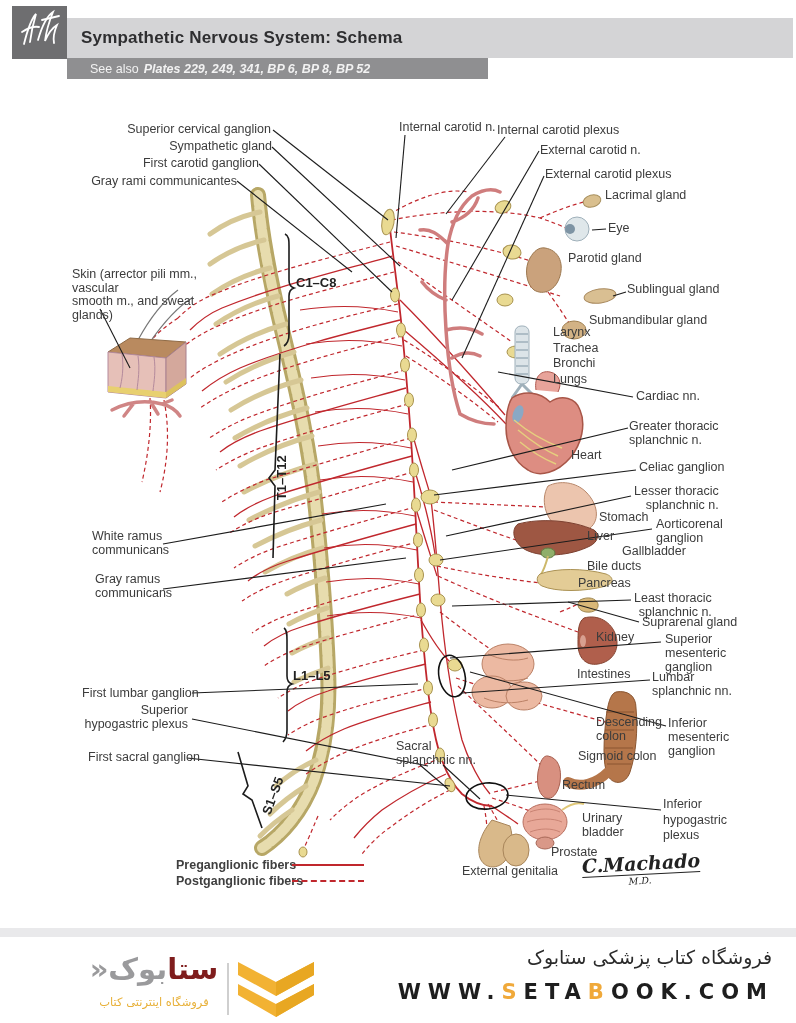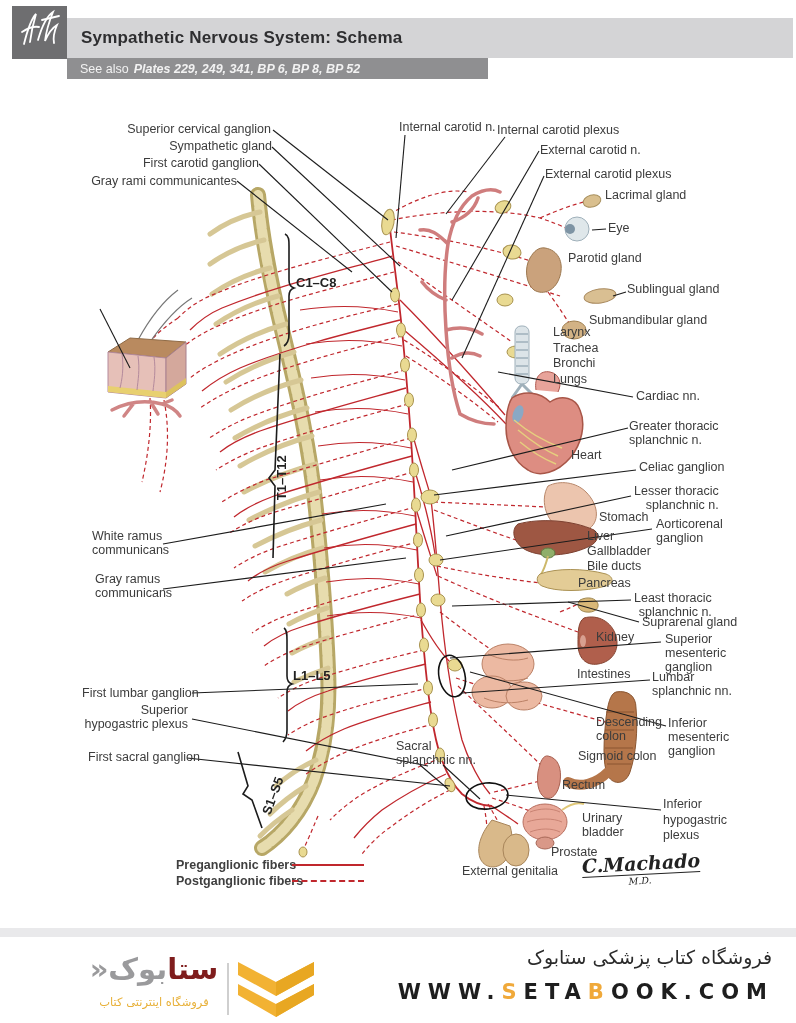--- a/index.html
+++ b/index.html
@@ -5,21 +5,21 @@
   html,body{margin:0;padding:0;background:#fff;}
   .page{position:relative;width:796px;height:1023px;background:#ffffff;overflow:hidden;
         font-family:"Liberation Sans",sans-serif;color:#3a3a3a;}
   
   .netter-box{position:absolute;left:12px;top:6px;width:55px;height:53px;background:#6e6e70;}
   .title-bar{position:absolute;left:67px;top:18px;width:726px;height:40px;background:#d4d4d6;
              display:flex;align-items:center;}
   .title-bar .t{font-size:17px;font-weight:bold;color:#2e2e30;margin-left:14px;letter-spacing:.2px;}
   .see-also{position:absolute;left:67px;top:58px;width:421px;height:21px;background:#8f8f91;
             color:#f2f2f2;font-size:12.5px;display:flex;align-items:center;}
-  .see-also .p{margin-left:13px;}
+  .see-also .p{margin-left:23px;}
   .see-also .r{font-weight:bold;margin-left:5px;font-style:italic;}
   
   .art{position:absolute;left:0;top:0;}
   .lb{position:absolute;font-size:12.5px;line-height:13.5px;color:#3c3c3c;white-space:pre-line;z-index:3;}
   .ra{text-align:right;}
   .ctr{text-align:right;}
   .lh14{line-height:14px;}
   .lh15{line-height:15.5px;}
   .seg{font-weight:bold;font-size:13px;color:#222;}
   .rot90{transform:rotate(-90deg);transform-origin:center;text-align:center;}
@@ -331,20 +331,23 @@
       <line x1="163" y1="544" x2="386" y2="504"></line>
       <line x1="163" y1="589" x2="406" y2="558"></line>
       <line x1="100" y1="309" x2="130" y2="368"></line>
     </g>
   </svg>
 
   <div class="lb ra" style="right:525px;top:123px">Superior cervical ganglion</div>
   <div class="lb ra" style="right:524px;top:140px">Sympathetic gland</div>
   <div class="lb ra" style="right:537px;top:157px">First carotid ganglion</div>
   <div class="lb ra" style="right:559px;top:175px">Gray rami communicantes</div>
+  <div class="lb" style="left:72px;top:268px;width:168px">Skin (arrector pili mm., vascular
+smooth m., and sweat
+glands)</div>
   <div class="lb" style="left:92px;top:530px">White ramus
 communicans</div>
   <div class="lb" style="left:95px;top:573px">Gray ramus
 communicans</div>
   <div class="lb" style="left:82px;top:687px">First lumbar ganglion</div>
   <div class="lb ra" style="right:608px;top:704px">Superior
 hypogastric plexus</div>
   <div class="lb" style="left:88px;top:751px">First sacral ganglion</div>
 
   <div class="lb" style="left:399px;top:121px">Internal carotid n.</div>
@@ -364,21 +367,21 @@
   <div class="lb" style="left:629px;top:420px">Greater thoracic
 splanchnic n.</div>
   <div class="lb" style="left:571px;top:449px">Heart</div>
   <div class="lb" style="left:639px;top:461px">Celiac ganglion</div>
   <div class="lb ctr" style="left:634px;top:485px">Lesser thoracic
 splanchnic n.</div>
   <div class="lb" style="left:599px;top:511px">Stomach</div>
   <div class="lb" style="left:656px;top:518px">Aorticorenal
 ganglion</div>
   <div class="lb" style="left:587px;top:530px">Liver</div>
-  <div class="lb" style="left:587px;top:545px">Gallbladder</div>
+  <div class="lb" style="left:622px;top:545px">Gallbladder</div>
   <div class="lb" style="left:587px;top:560px">Bile ducts</div>
   <div class="lb" style="left:578px;top:577px">Pancreas</div>
   <div class="lb ctr" style="left:634px;top:592px">Least thoracic
 splanchnic n.</div>
   <div class="lb" style="left:642px;top:616px">Suprarenal gland</div>
   <div class="lb" style="left:596px;top:631px">Kidney</div>
   <div class="lb lh14" style="left:665px;top:632px">Superior
 mesenteric
 ganglion</div>
   <div class="lb" style="left:577px;top:668px">Intestines</div>

